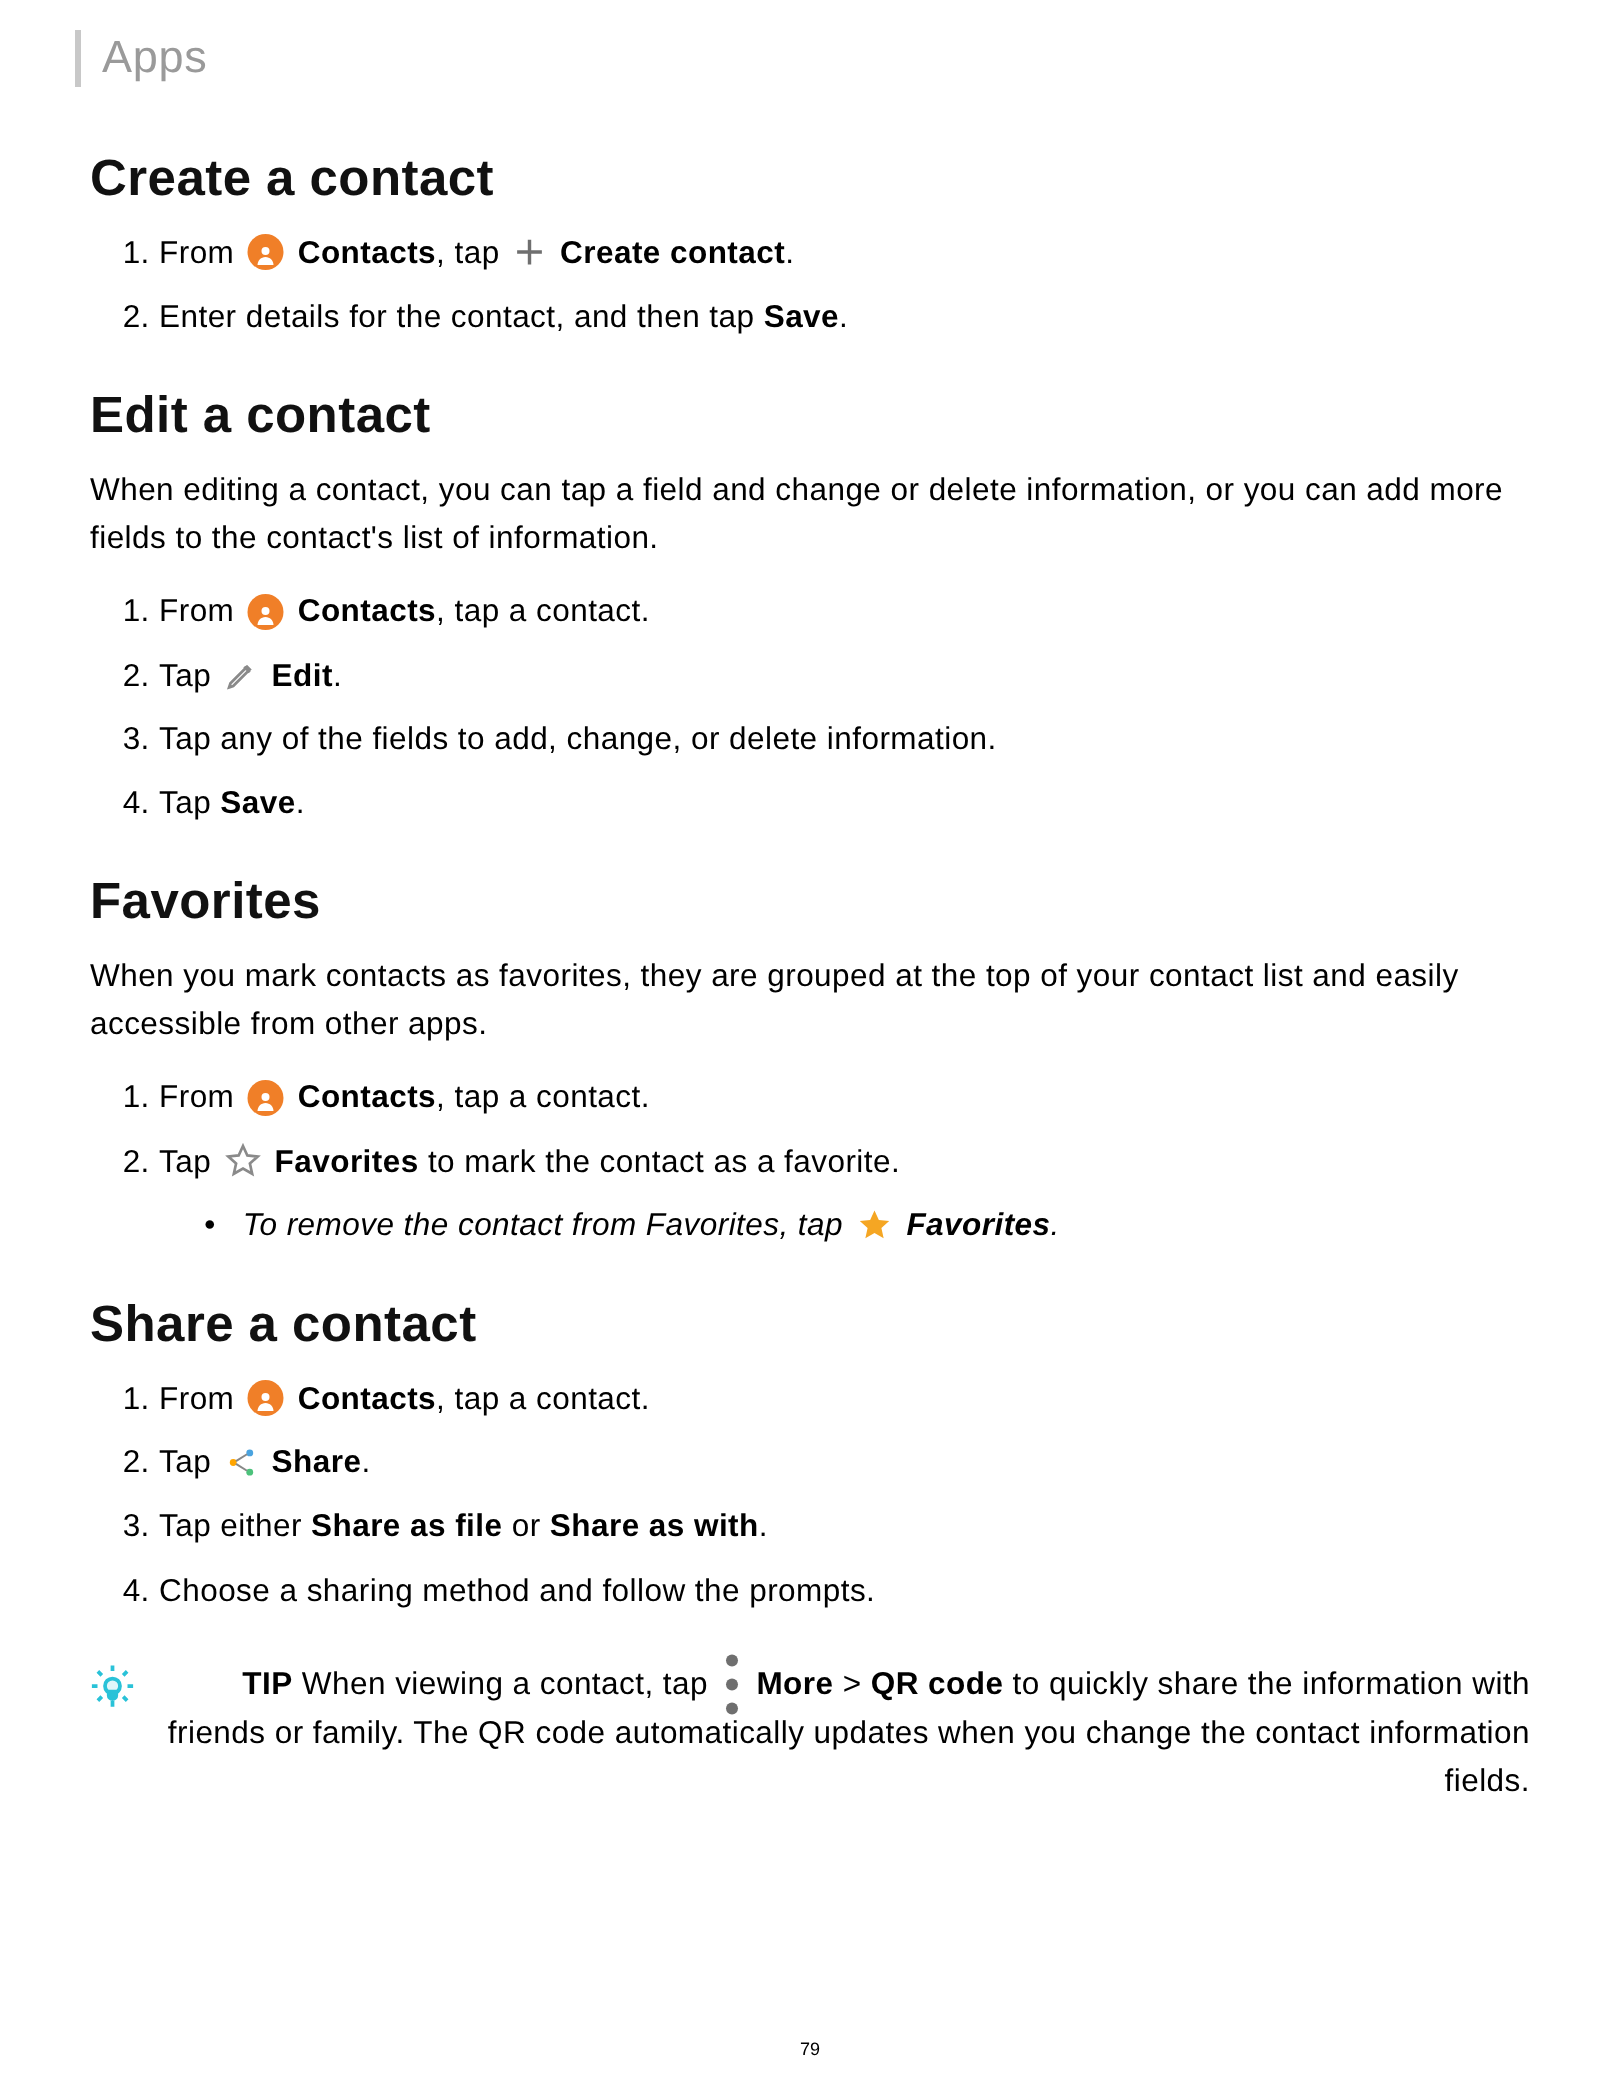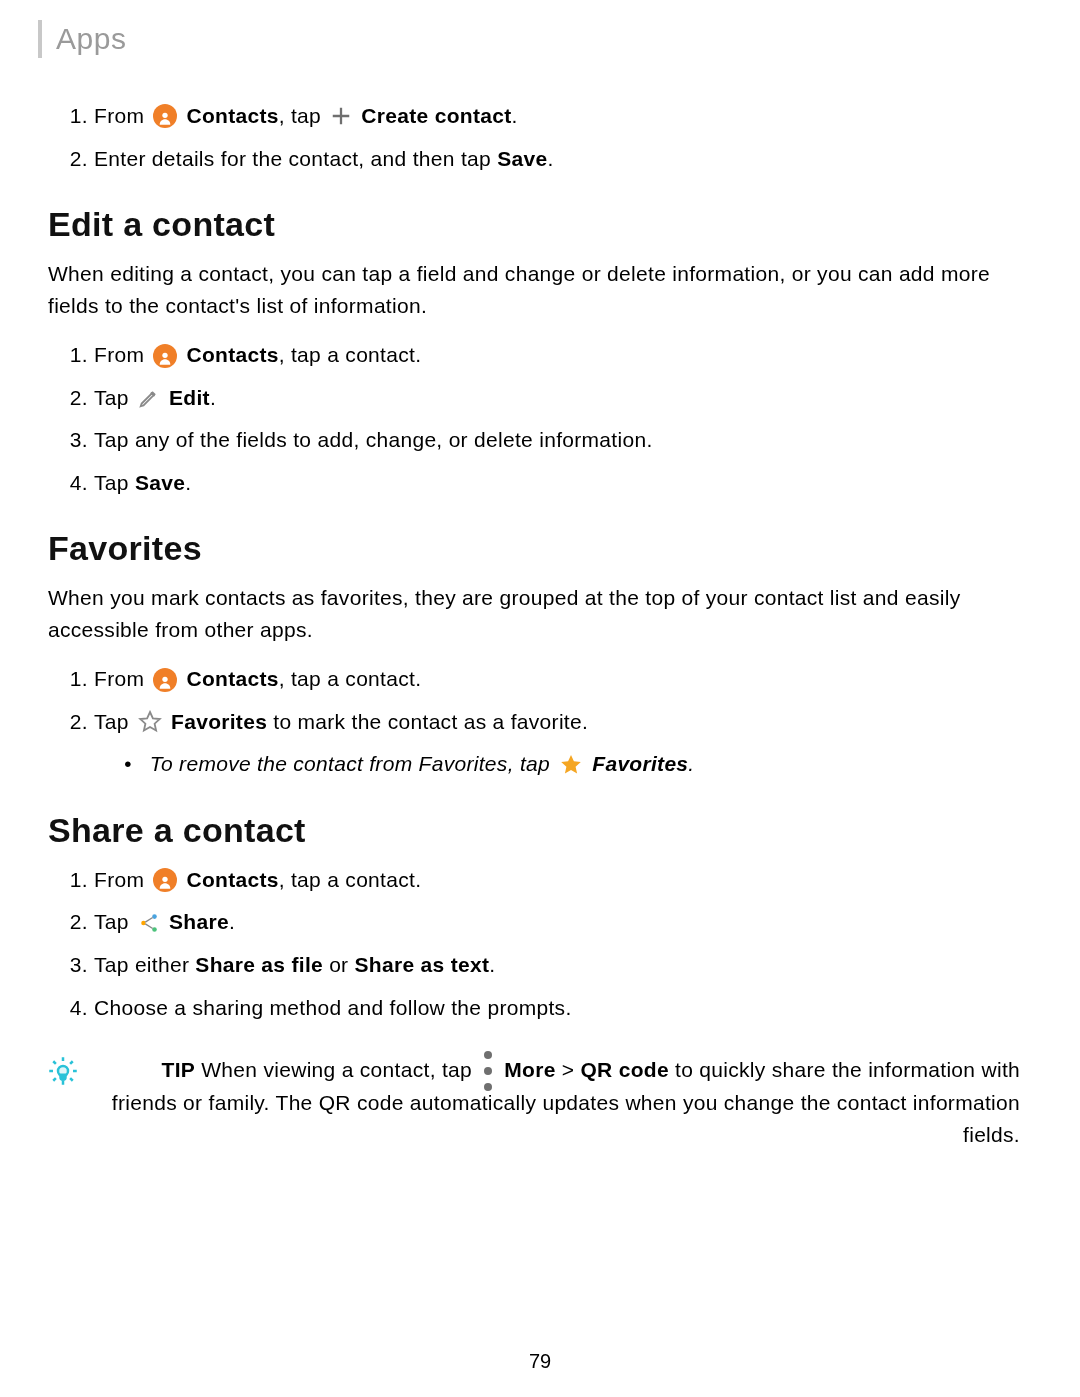--- a/index.html
+++ b/index.html
@@ -1,17 +1,17 @@
 <!DOCTYPE html>
 <html><head>
 <meta charset="utf-8">
 <style>
   * { box-sizing: border-box; margin: 0; padding: 0; }
   html, body { width: 1080px; height: 1397px; background: #fff; font-family: Verdana, Geneva, sans-serif; color: #000; }
-  .page { padding: 20px 60px 0 48px; position: relative; height: 100%; }
+  .page { padding: 20px 60px 0 60px; position: relative; height: 100%; }
   .header { display: flex; align-items: center; margin-bottom: 42px; margin-left: -10px; }
   .header-bar { width: 4px; height: 38px; background: #c8c8c8; margin-right: 14px; }
   .header-label { font-size: 30px; color: #9a9a9a; letter-spacing: 0.5px; }
   .h2 { font-size: 34px; color: #111; margin-bottom: 14px; letter-spacing: 0.3px; }
   .para { font-size: 21px; line-height: 1.5; margin-bottom: 18px; letter-spacing: 0.3px; }
   ol.steps { list-style: decimal; padding-left: 46px; margin-bottom: 30px; }
   ol.steps > li { font-size: 21px; line-height: 1.55; margin-bottom: 10px; letter-spacing: 0.3px; }
   ul.sub { list-style: none; padding-left: 30px; margin-top: 10px; }
   ul.sub > li { font-size: 21px; line-height: 1.55; letter-spacing: 0.3px; font-style: italic; }
   ul.sub > li:before { content: "•"; margin-right: 12px; }
@@ -21,32 +21,33 @@
   .icon-contacts svg { width: 16px; height: 16px; display:block; margin:4px auto 0; }
   .icon-plus { width: 22px; height: 22px; color: #6f6f6f; margin: 0 3px; position: relative; top: -1px; }
   .icon-edit { width: 22px; height: 22px; color: #8a8a8a; margin: 0 3px; position: relative; top: -1px; }
   .icon-star-outline { width: 24px; height: 24px; color: #8a8a8a; margin: 0 3px; position: relative; top: -1px; }
   .icon-star-fill { width: 24px; height: 24px; margin: 0 3px; position: relative; top: -1px; }
   .icon-share { width: 22px; height: 22px; margin: 0 3px; position: relative; top: -1px; }
   .icon-more { width: 12px; height: 22px; color: #6f6f6f; margin: 0 4px; position: relative; top: -1px; }
   .icon-tip { width: 30px; height: 30px; color: #29c2d8; flex-shrink: 0; margin-top: 2px; }
   .tip-row { display: flex; gap: 14px; padding-left: 0; font-size: 21px; line-height: 1.55; letter-spacing: 0.3px; text-align: right; }
   .tip-text { }
-  .footer { position: absolute; bottom: 24px; left: 0; right: 0; text-align: center; font-size: 20px; }
+  .footer { position: absolute; bottom: 24px; left: 0; right: 0; text-align: center; font-size: 12px; }
 </style>
 </head>
 <body>
 
 <div class="page">
 
   <div class="header">
     <div class="header-bar"></div>
     <span class="header-label">Apps</span>
   </div>
 
+  <h2 class="h2">Create a contact</h2>
   <ol class="steps">
     <li>
       <span>From </span>
       <span class="icon-wrap icon-contacts">
         <svg viewBox="0 0 24 24" fill="#fff">
             <circle cx="12" cy="8" r="4"></circle>
             <path d="M4 22c0-4.4 3.6-8 8-8s8 3.6 8 8"></path>
           </svg>
       </span>
       <b>Contacts</b><span>, tap </span>
@@ -143,21 +144,21 @@
         <svg viewBox="0 0 24 24">
             <circle cx="6" cy="12" r="2.5" fill="#ffa500"></circle>
             <circle cx="18" cy="5" r="2.5" fill="#4aa3df"></circle>
             <circle cx="18" cy="19" r="2.5" fill="#4cc27b"></circle>
             <path d="M8 11l8-5M8 13l8 5" stroke="#888" stroke-width="1.5"></path>
           </svg>
       </span>
       <b>Share</b><span>.</span>
     </li>
     <li>
-      <span>Tap either </span><b>Share as file</b><span> or </span><b>Share as text</b><span>.</span>
+      <span>Tap either </span><b>Share as file</b><span> or </span><b>Share as with</b><span>.</span>
     </li>
     <li><span>Choose a sharing method and follow the prompts.</span></li>
   </ol>
 
   <div class="tip-row">
     <span class="icon-wrap icon-tip">
       <svg viewBox="0 0 24 24" fill="none" stroke="currentColor" stroke-width="2">
           <circle cx="12" cy="12" r="4" fill="currentColor" fill-opacity="0.15"></circle>
           <path d="M12 1v3M12 20v3M1 12h3M20 12h3M4.2 4.2l2.1 2.1M17.7 17.7l2.1 2.1M4.2 19.8l2.1-2.1M17.7 6.3l2.1-2.1"></path>
           <path d="M10 15h4v2a2 2 0 01-4 0v-2z" fill="currentColor"></path>

